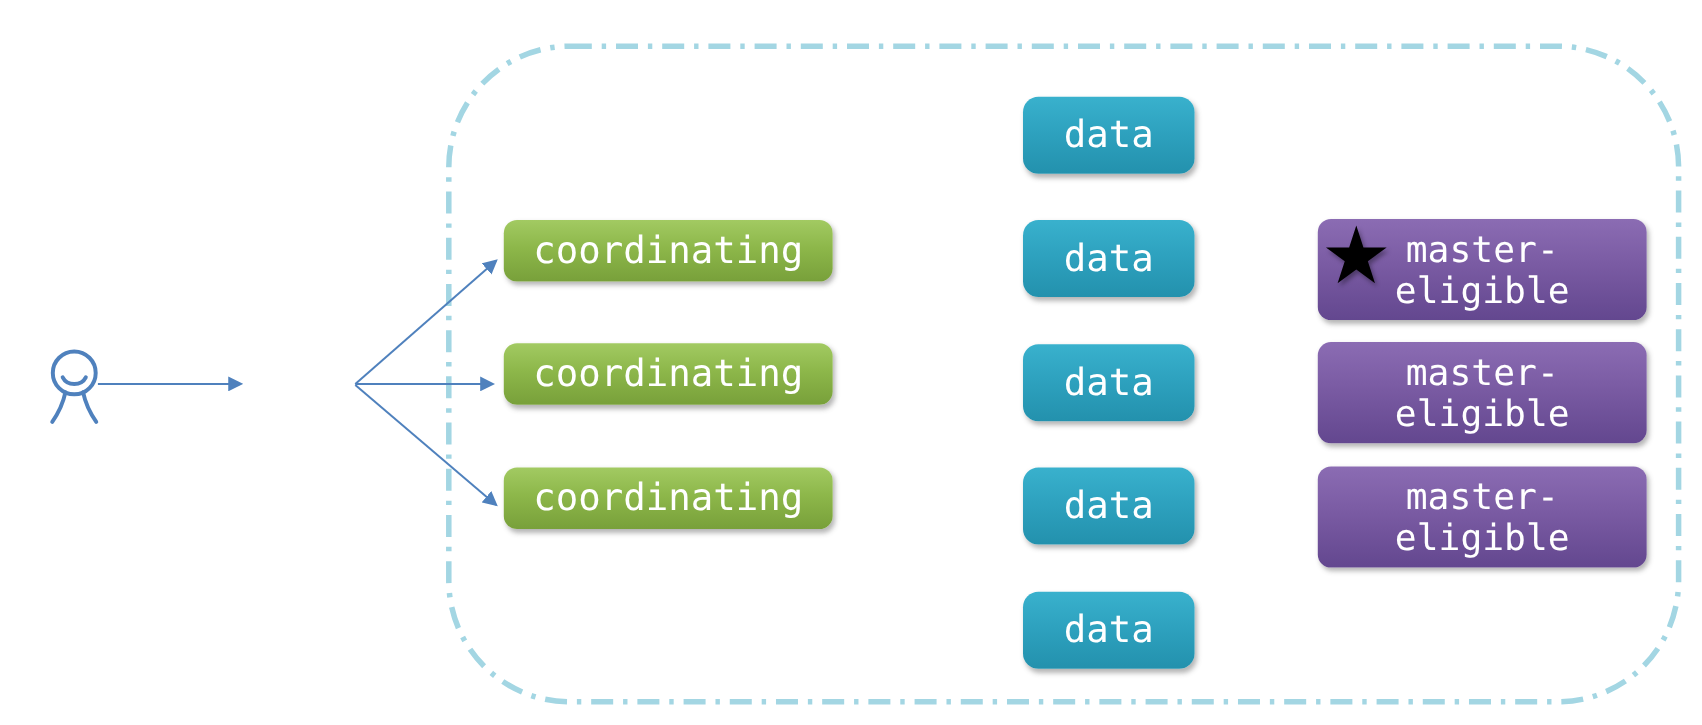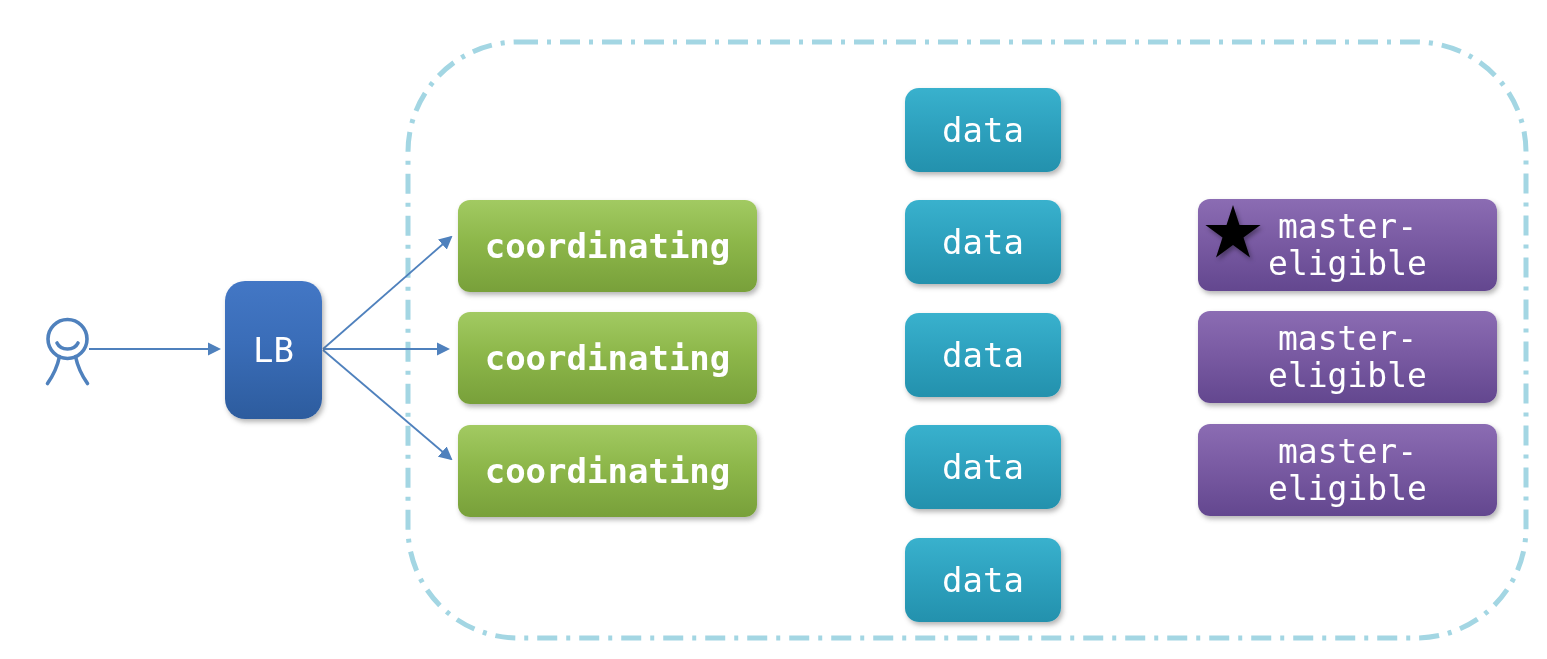--- a/index.html
+++ b/index.html
@@ -18,28 +18,27 @@
     font-size:34px;
     text-align:center;
     box-shadow:2px 3px 5px rgba(90,90,90,.45);
   }
   .node.lb{
     left:225px;top:281px;width:97px;height:138px;
     border-radius:20px;
     background:linear-gradient(to bottom,#4377c5 0%,#3a6db8 45%,#2d5c9e 100%);
   }
   .node.coordinating{
-    left:458px;width:299px;height:92px;
+    left:458px;width:299px;height:56px;
     border-radius:12px;
     background:linear-gradient(to bottom,#a2ca62 0%,#8db74a 45%,#78a03a 100%);
-    font-weight:bold;
   }
   .coordinating.r0{top:200px;} .coordinating.r1{top:312px;} .coordinating.r2{top:425px;}
   .node.data{
-    left:905px;width:156px;height:84px;
+    left:930px;width:156px;height:70px;
     border-radius:14px;
     background:linear-gradient(to bottom,#39b1cd 0%,#2ea2bf 45%,#2391ad 100%);
   }
   .data.r0{top:88px;} .data.r1{top:200px;} .data.r2{top:313px;} .data.r3{top:425px;} .data.r4{top:538px;}
   .node.master{
     left:1198px;width:299px;height:92px;
     border-radius:12px;
     background:linear-gradient(to bottom,#8b6cb3 0%,#7a5ba3 45%,#63478f 100%);
   }
   .master.r0{top:199px;} .master.r1{top:311px;} .master.r2{top:424px;}
@@ -75,21 +74,20 @@
     </g>
 
     <g stroke="#4f81bd" stroke-width="1.8" fill="none">
       <line x1="89" y1="349" x2="219" y2="349" marker-end="url(#arrowhead)"></line>
       <line x1="323" y1="349" x2="451" y2="237" marker-end="url(#arrowhead)"></line>
       <line x1="323" y1="349" x2="448" y2="349" marker-end="url(#arrowhead)"></line>
       <line x1="323" y1="350" x2="451" y2="459" marker-end="url(#arrowhead)"></line>
     </g>
   </svg>
 
-  <div class="node lb">LB</div>
 
   <div class="node coordinating r0">coordinating</div>
   <div class="node coordinating r1">coordinating</div>
   <div class="node coordinating r2">coordinating</div>
 
   <div class="node data r0">data</div>
   <div class="node data r1">data</div>
   <div class="node data r2">data</div>
   <div class="node data r3">data</div>
   <div class="node data r4">data</div>

